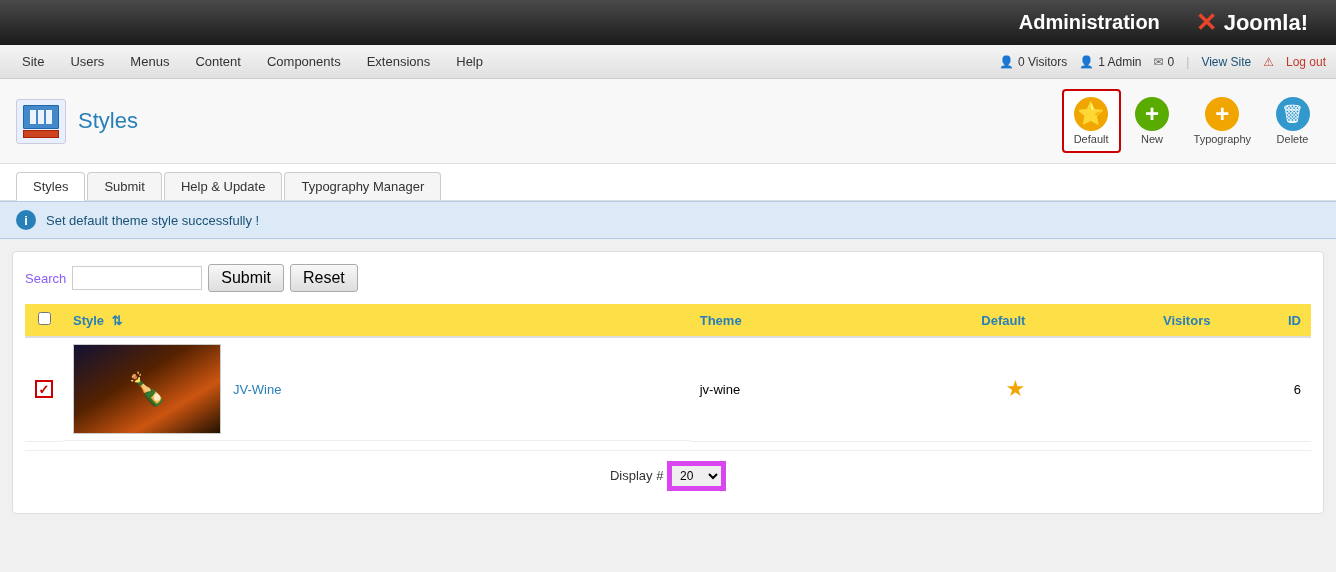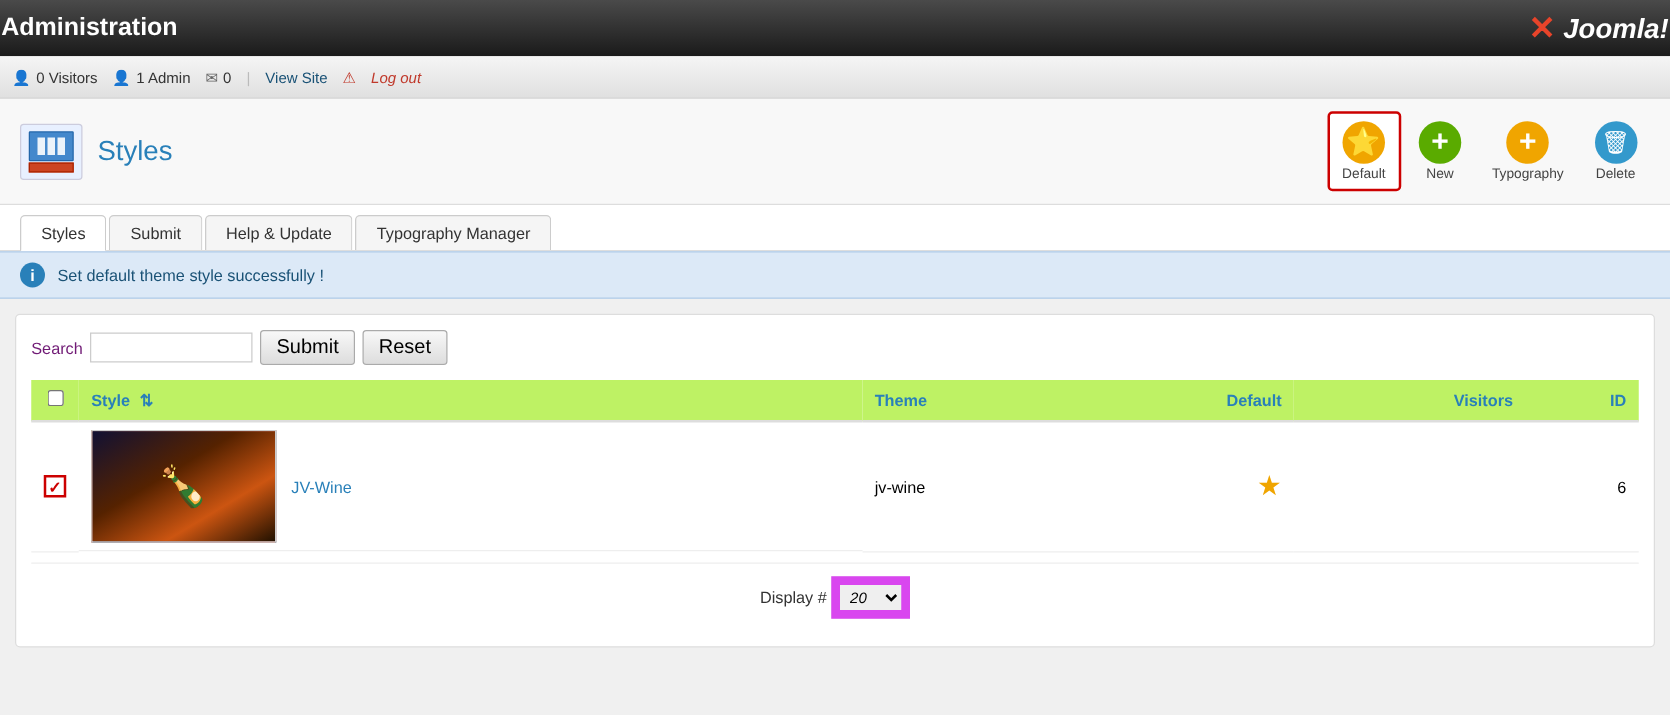--- a/index.html
+++ b/index.html
@@ -4,28 +4,28 @@
   <style>
     * { box-sizing: border-box; margin: 0; padding: 0; }
     body { font-family: Arial, sans-serif; font-size: 13px; background: #f0f0f0; min-width: 1336px; }
 
     
     #header {
       background: linear-gradient(to bottom, #4a4a4a, #1a1a1a);
       color: white;
       display: flex;
       align-items: center;
-      justify-content: space-between;
-      padding: 0 1px;
+      justify-content: flex-end;
+      padding: 0 28px;
       height: 45px;
       gap: 36px;
     }
     #header .admin-title { font-size: 20px; font-weight: bold; color: white; }
     #header .joomla-logo { display: flex; align-items: center; gap: 6px; }
-    #header .joomla-logo .logo-text { font-size: 22px; color: white; font-style: italic; font-weight: bold; }
+    #header .joomla-logo .logo-text { font-size: 22px; color: white; font-weight: bold; }
 
     
     #navbar {
       background: linear-gradient(to bottom, #f5f5f5, #e0e0e0);
       border-bottom: 1px solid #ccc;
       display: flex;
       align-items: center;
       justify-content: space-between;
       height: 34px;
       padding: 0 10px;
@@ -40,21 +40,21 @@
     }
     #navbar .nav-right {
       display: flex;
       align-items: center;
       gap: 12px;
       font-size: 12px;
       color: #333;
     }
     #navbar .nav-right .nav-info { display: flex; align-items: center; gap: 4px; }
     #navbar .view-site { color: #1a5276; text-decoration: none; text-align: right; }
-    #navbar .logout { color: #c0392b; display: flex; align-items: center; gap: 3px; font-style: italic; }
+    #navbar .logout { color: #c0392b; display: flex; align-items: center; gap: 3px; }
     .nav-divider { color: #bbb; }
 
     
     #toolbar-area {
       background: #f8f8f8;
       border-bottom: 1px solid #ddd;
       padding: 10px 16px;
       display: flex;
       align-items: center;
       justify-content: space-between;
@@ -136,34 +136,34 @@
     #main-content {
       background: white;
       margin: 12px;
       border: 1px solid #ddd;
       border-radius: 4px;
       padding: 12px;
     }
 
     
     .search-bar { display: flex; align-items: center; gap: 6px; margin-bottom: 12px; }
-    .search-bar label { font-size: 13px; color: #701a75; text-align: center; }
+    .search-bar label { font-size: 13px; color: #8b5cf6; text-align: center; }
     .search-bar input { border: 1px solid #ccc; padding: 4px 6px; font-size: 12px; width: 130px; }
     .search-bar button {
       padding: 4px 12px; font-size: 16px;
       border: 1px solid #aaa; background: linear-gradient(to bottom, #f8f8f8, #ddd);
       cursor: pointer; border-radius: 3px;
     }
 
     
     table { width: 100%; border-collapse: collapse; }
     table thead tr { border-bottom: 2px solid #ddd; }
     table th {
       padding: 8px 10px; text-align: left; font-size: 13px;
-      color: #2980b9; font-weight: bold; background: #bef264;
+      color: #2980b9; font-weight: bold; background: #fde047;
     }
     table th.center { text-align: center; }
     table th.right { text-align: right; }
     table td { padding: 6px 10px; border-bottom: 1px solid #eee; vertical-align: middle; }
     table td.center { text-align: center; }
     table td.right { text-align: right; }
     .row-checkbox { width: 30px; }
     .style-thumbnail {
       width: 148px; height: 90px;
       background: linear-gradient(135deg, #1a1a2e, #8b2020, #c0692c);
@@ -175,21 +175,21 @@
 
     
     .display-bar {
       text-align: center;
       padding: 10px;
       font-size: 13px;
       color: #333;
       border-top: 1px solid #eee;
       margin-top: 8px;
     }
-    .display-bar select { font-size: 12px; padding: 2px 4px; border: 7px solid #d946ef; font-style: italic; }
+    .display-bar select { font-size: 12px; padding: 2px 4px; border: 5px solid #d946ef; }
 
     
     .check-red {
       width: 18px; height: 18px;
       border: 2px solid #cc0000;
       background: white;
       display: flex; align-items: center; justify-content: center;
       cursor: pointer;
     }
     .check-red::after { content: '✓'; color: #cc0000; font-size: 13px; font-weight: bold; }
@@ -201,20 +201,29 @@
 
 <div id="header">
   <span class="admin-title">Administration</span>
   <div class="joomla-logo">
     <span class="joomla-x">✕</span>
     <span class="logo-text">Joomla!</span>
   </div>
 </div>
 
 <div id="navbar">
+  <div class="nav-left">
+    <span class="nav-item">Site</span>
+    <span class="nav-item">Users</span>
+    <span class="nav-item">Menus</span>
+    <span class="nav-item">Content</span>
+    <span class="nav-item">Components</span>
+    <span class="nav-item">Extensions</span>
+    <span class="nav-item">Help</span>
+  </div>
   <div class="nav-right">
     <div class="nav-info">
       <span style="color:#5aab00">👤</span>
       <span>0 Visitors</span>
     </div>
     <div class="nav-info">
       <span style="color:#5aab00">👤</span>
       <span>1 Admin</span>
     </div>
     <div class="nav-info">

